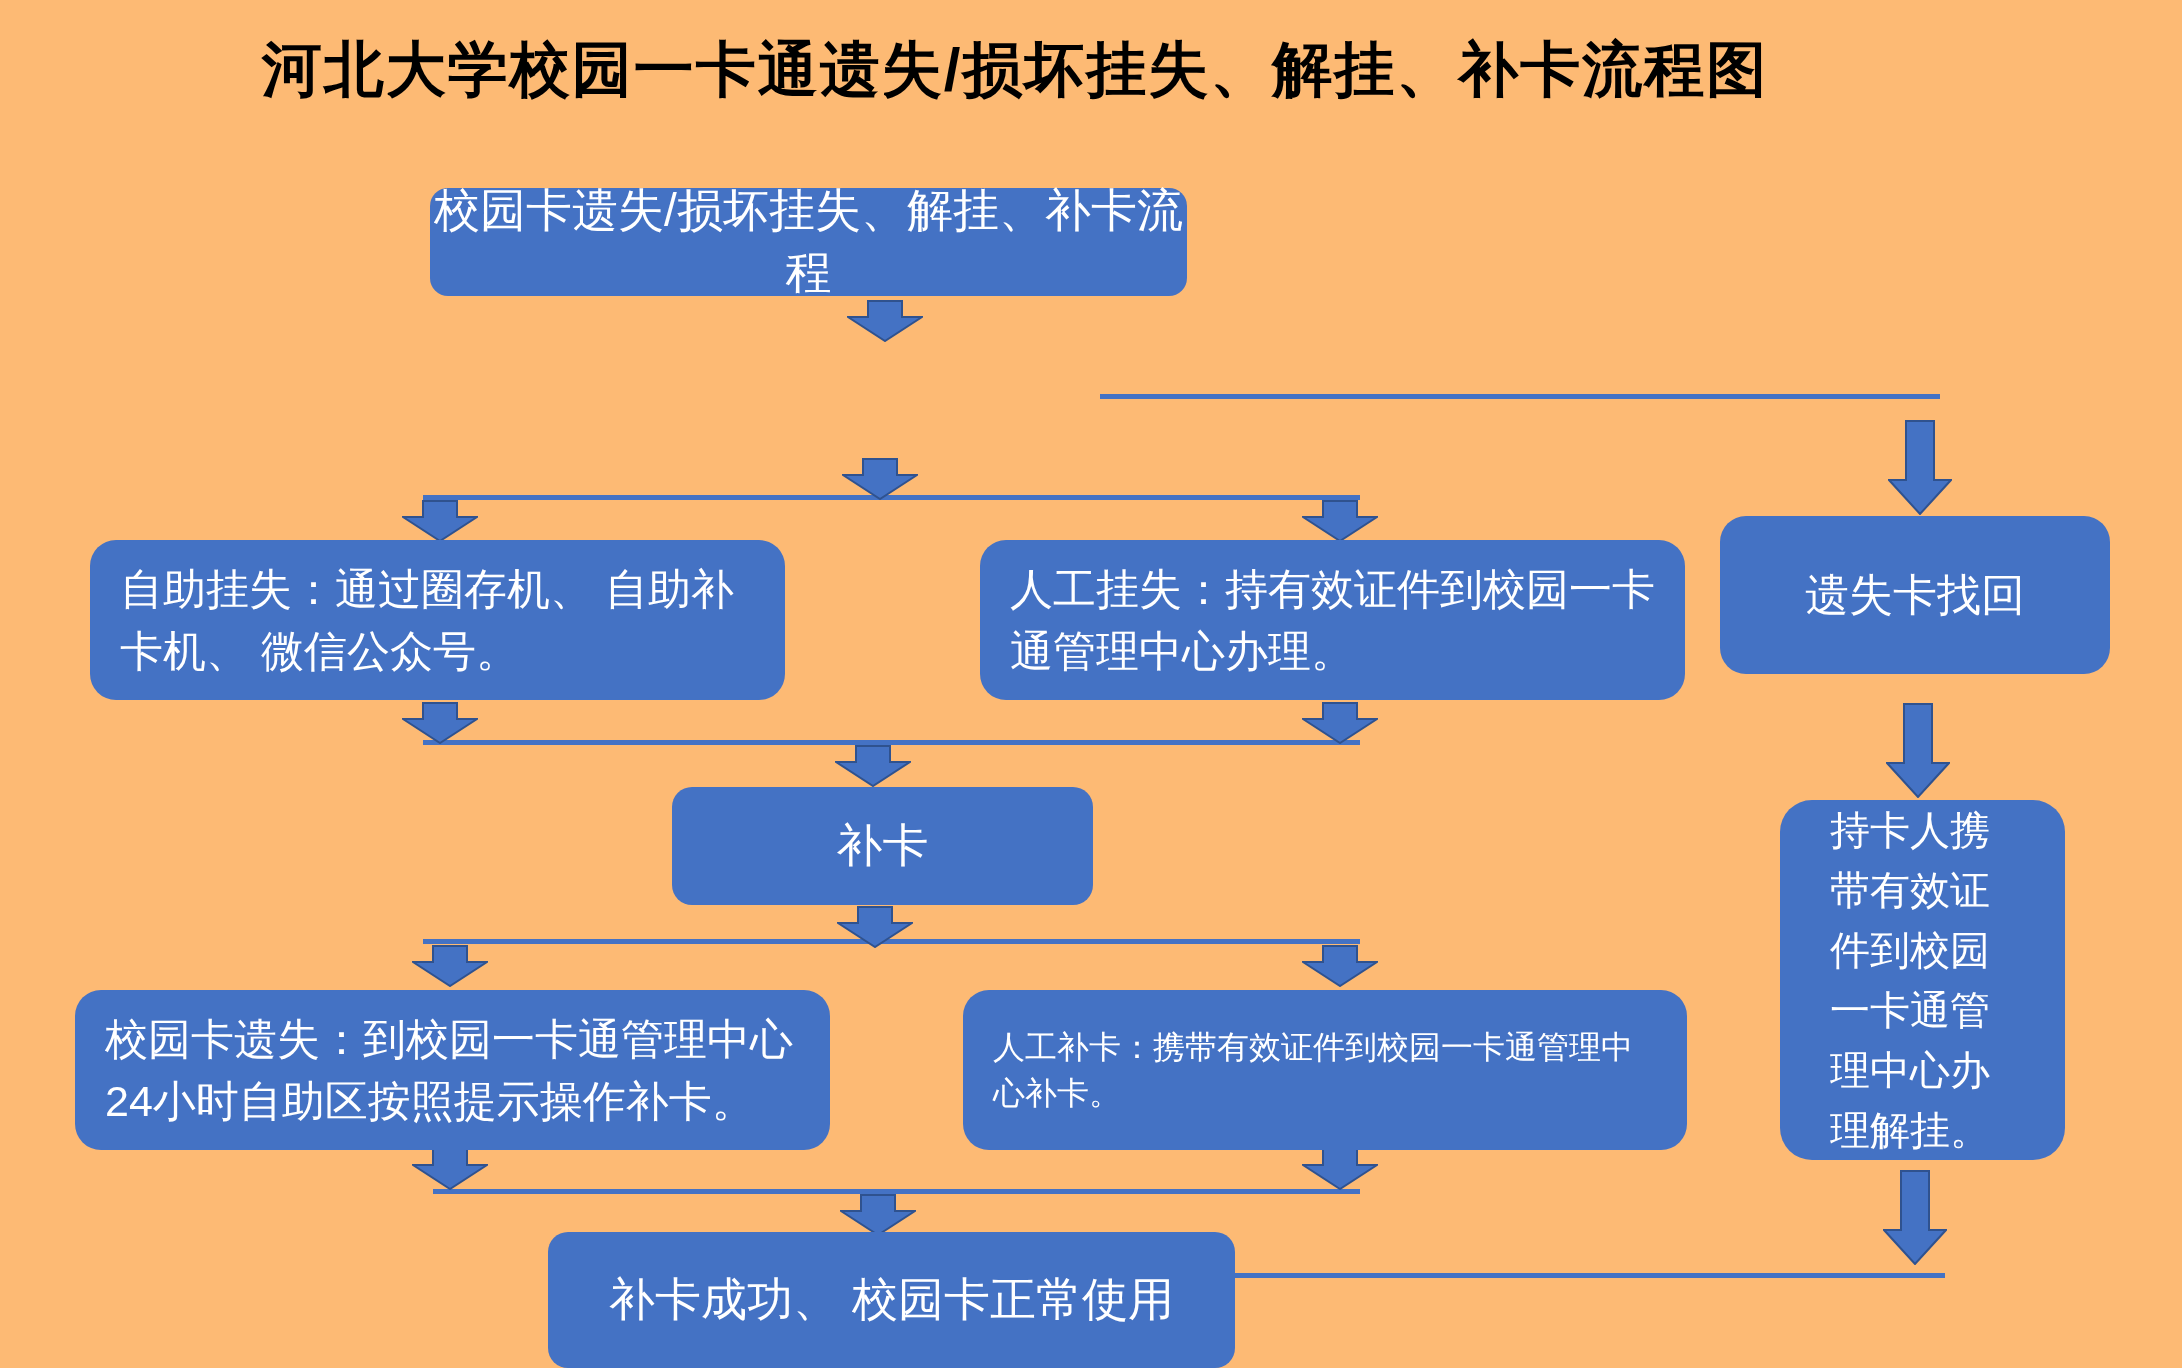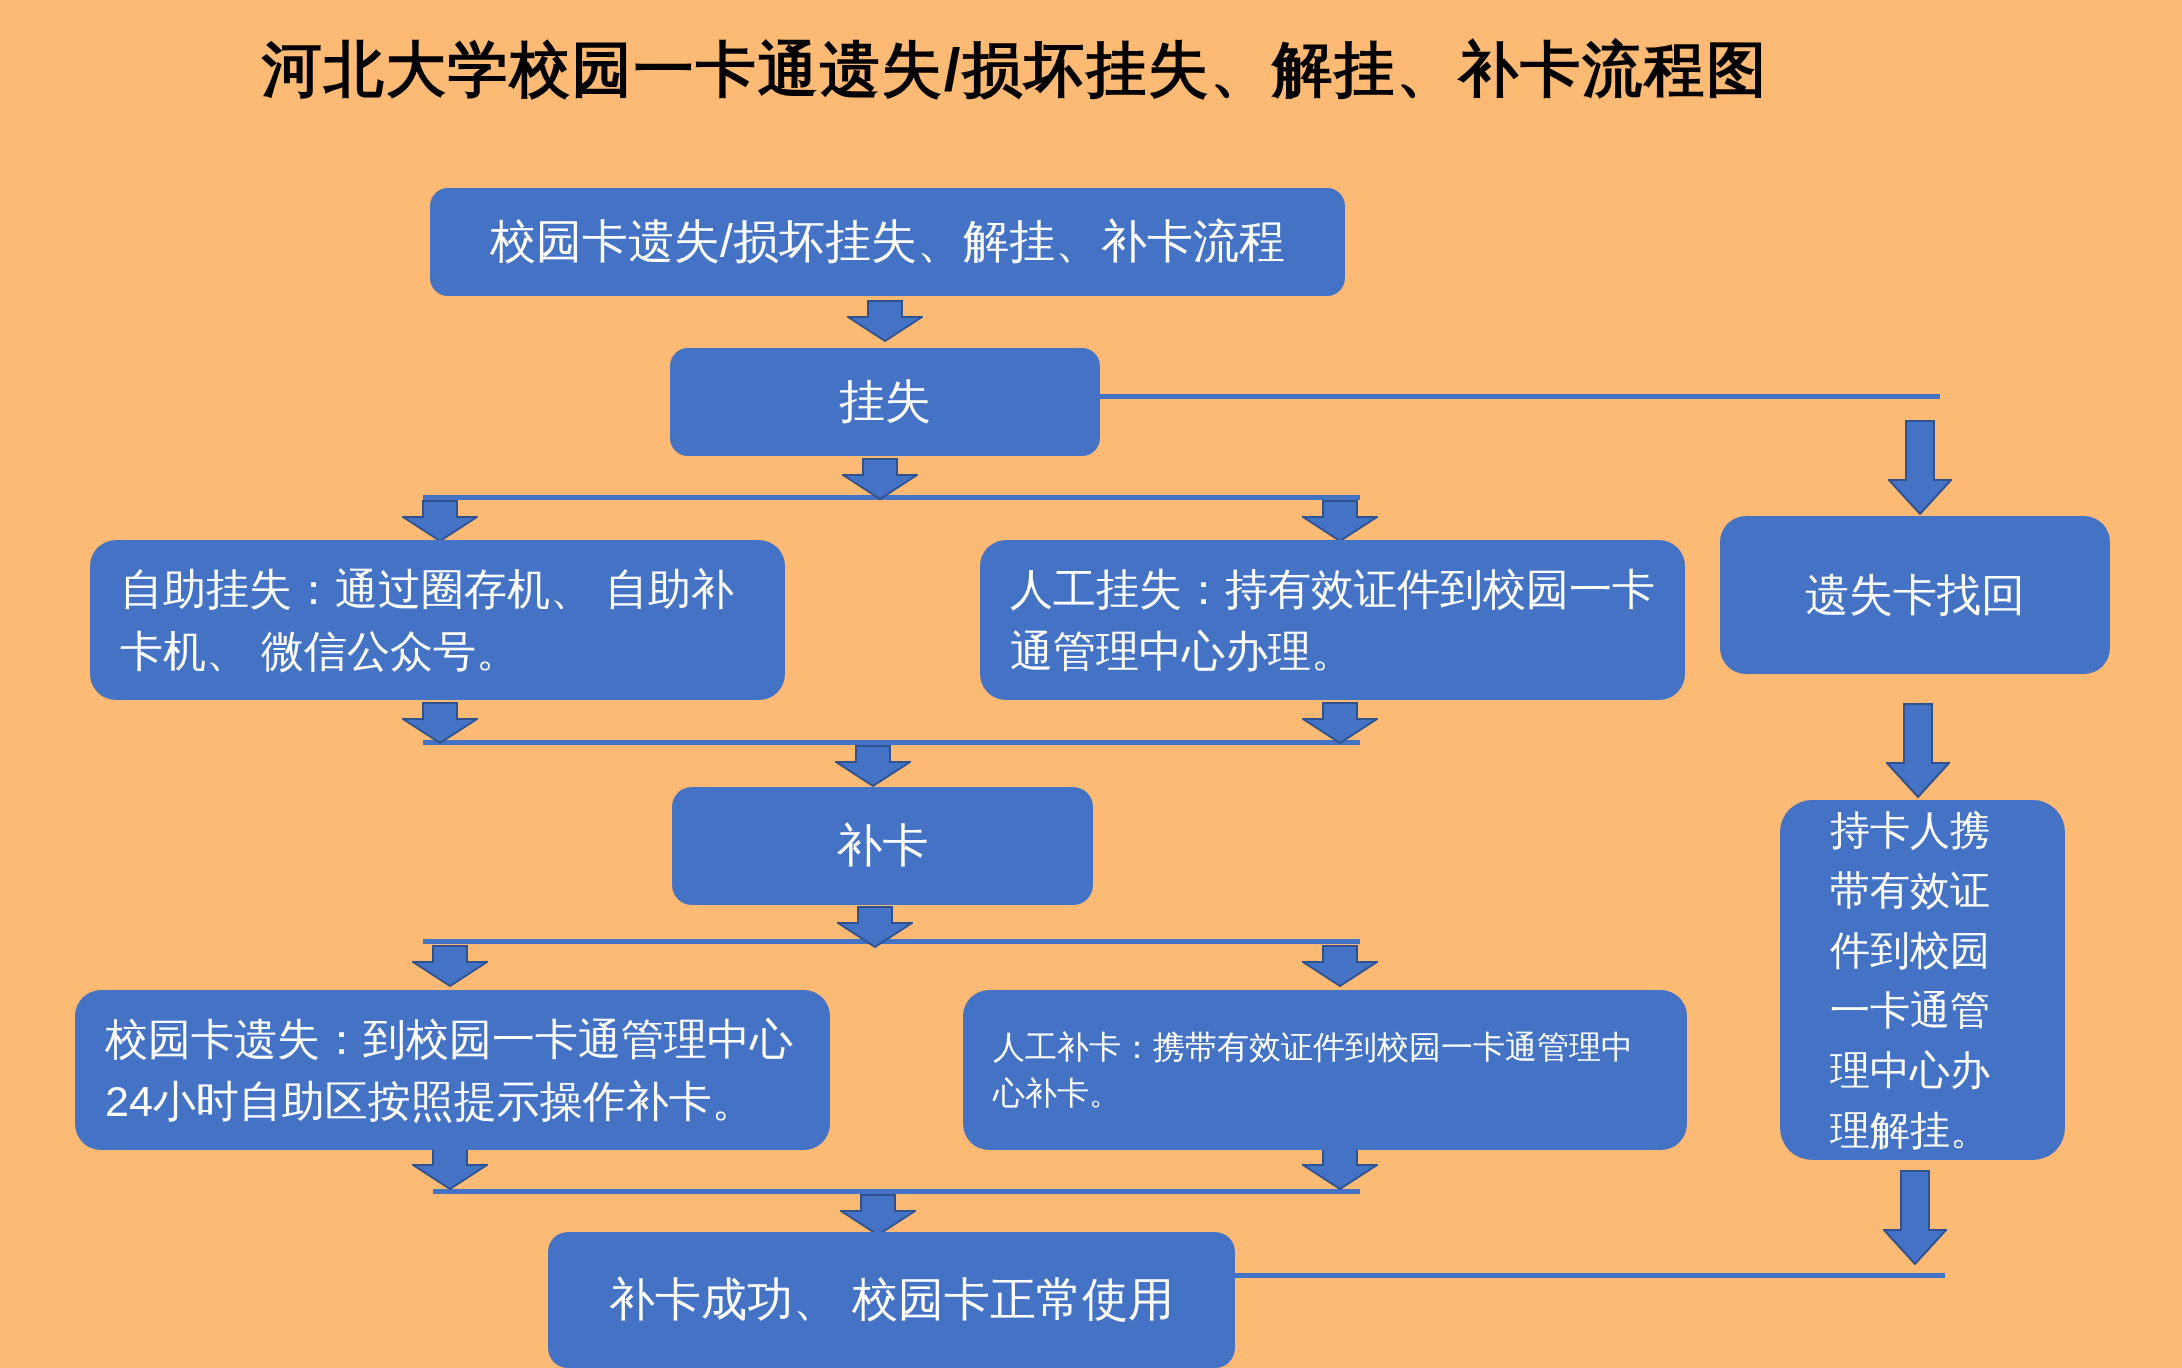--- a/index.html
+++ b/index.html
@@ -25,21 +25,21 @@
     border-radius:22px;
   }
   .node.center{text-align:center;}
   .node.leftText{justify-content:flex-start;text-align:left;padding:0 30px;}
   .conn{
     position:absolute;height:5px;background:#4472C4;
   }
   .arrow{position:absolute;line-height:0;}
   .arrow svg polygon{fill:#4472C4;stroke:#2F528F;stroke-width:2;}
   
-  .n-overview {left:430px; top:188px; width:915px; height:108px; font-size:46px; border-radius:18px;}
+  .n-overview {left:430px; top:188px; width:757px; height:108px; font-size:46px; border-radius:18px;}
   .n-loss     {left:670px; top:348px; width:430px; height:108px; font-size:46px; border-radius:18px;}
   .n-selfloss {left:90px;  top:540px; width:695px; height:160px; font-size:43px; line-height:1.45; border-radius:26px;}
   .n-manloss  {left:980px; top:540px; width:705px; height:160px; font-size:43px; line-height:1.45; border-radius:26px;}
   .n-found    {left:1720px;top:516px; width:390px; height:158px; font-size:44px; border-radius:26px;}
   .n-replace  {left:672px; top:787px; width:421px; height:118px; font-size:46px; border-radius:20px;}
   .n-selfrep  {left:75px;  top:990px; width:755px; height:160px; font-size:43px; line-height:1.45; border-radius:26px;}
   .n-manrep   {left:963px; top:990px; width:724px; height:160px; font-size:32px; line-height:1.45; border-radius:26px;}
   .n-unhang   {left:1780px;top:800px; width:285px; height:360px; font-size:40px; line-height:1.5; padding:0 50px; border-radius:32px;}
   .n-success  {left:548px; top:1232px;width:687px; height:136px; font-size:46px; border-radius:20px;}
 </style>
@@ -104,23 +104,20 @@
         <polygon points="18,1 46,1 46,60 63,60 32,94 1,60 18,60"></polygon>
       </svg></div>
   <div class="arrow" style="left:1883px;top:1170px;"><svg width="64" height="95" viewBox="0 0 64 95">
         <polygon points="18,1 46,1 46,60 63,60 32,94 1,60 18,60"></polygon>
       </svg></div>
 
   <div class="node center n-overview">
     <span>校园卡遗失/损坏挂失、解挂、补卡流程</span>
   </div>
 
-  <div class="node center n-loss">
-    <span>挂失</span>
-  </div>
 
   <div class="node leftText n-manloss">
     <span>人工挂失：持有效证件到校园一卡通管理中心办理。</span>
   </div>
 
   <div class="node leftText n-selfloss">
     <span>自助挂失：通过圈存机、 自助补卡机、 微信公众号。</span>
   </div>
 
   <div class="node center n-found">

